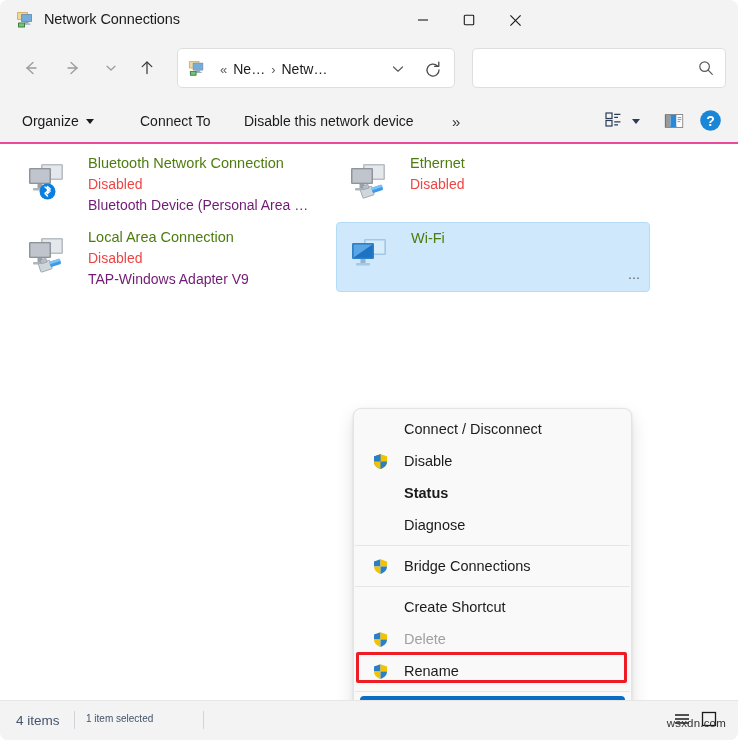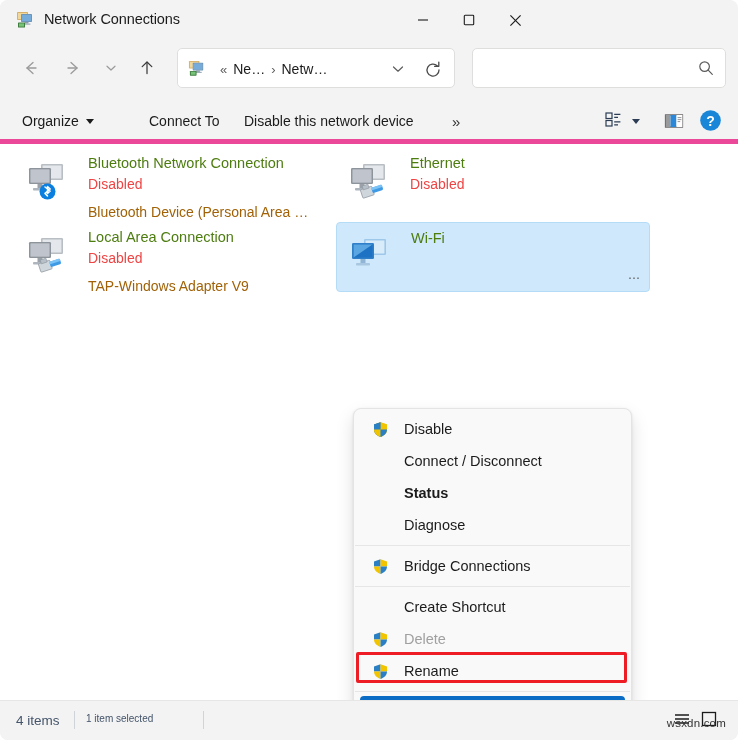--- a/index.html
+++ b/index.html
@@ -144,38 +144,38 @@
     position: absolute; right: 10px; top: 10px;
     width: 18px; height: 18px;
   }
 
   
   #commandbar {
     position: absolute;
     left: 0; top: 98px;
     width: 738px; height: 46px;
     background: #f3f3f3;
-    border-bottom: 5px solid #ec4899;
+    border-bottom: 2px solid #ec4899;
     box-sizing: border-box;
   }
   .cmd {
     position: absolute;
     top: 7px;
     height: 32px;
     display: flex;
     align-items: center;
     border-radius: 5px;
     font-size: 14px;
     color: #1b1b1b;
     white-space: nowrap;
     cursor: default;
     padding: 0 8px;
   }
   #cmd-organize  { left: 14px; }
-  #cmd-connect   { left: 141px; justify-content: flex-end; }
+  #cmd-connect   { left: 132px; justify-content: flex-end; }
   #cmd-disable   { left: 236px; }
   #cmd-overflow  { left: 444px; font-size: 15px; color:#333; }
   .cmd-caret {
     margin-left: 7px;
     width: 0; height: 0;
     border-left: 4px solid transparent;
     border-right: 4px solid transparent;
     border-top: 5px solid #1b1b1b;
   }
   #cmd-view {
@@ -234,23 +234,23 @@
   }
   .conn-status {
     position: absolute;
     left: 74px; top: 28px;
     font-size: 14px;
     color: #ef4444;
     white-space: nowrap;
   }
   .conn-device {
     position: absolute;
-    left: 74px; top: 56px;
+    left: 74px; top: 49px;
     font-size: 14px;
-    color: #a16207;
+    color: #701a75;
     white-space: nowrap;
   }
   .conn-ellipsis {
     position: absolute;
     right: 8px; bottom: 6px;
     font-size: 12px;
     color: #5a5a5a;
     letter-spacing: 1px;
   }
 
@@ -604,40 +604,40 @@
       </span>
       <div class="conn-name">Wi-Fi</div>
       <div class="conn-status"></div>
       <div class="conn-device"></div>
       <div class="conn-ellipsis">⋯</div>
     </div>
 
     <div id="ctxmenu">
 
       <div class="menu-item">
+        <span class="menu-icon empty"></span>
+        <span class="menu-label">Connect / Disconnect</span>
+      </div>
+
+      <div class="menu-item">
         <span class="menu-icon">
           <svg width="17" height="17" viewBox="0 0 17 17">
             <path d="M8.5 1.2 L15 3.4 V8.6 C15 12.2 12 15 8.5 15.9 C5 15 2 12.2 2 8.6 V3.4 Z" fill="#f2c400"></path>
             <path d="M8.5 1.2 L2 3.4 V8.6 C2 12.2 5 15 8.5 15.9 Z" fill="#2b7fc4"></path>
             <path d="M8.5 1.2 L15 3.4 V8.6 C15 12.2 12 15 8.5 15.9 Z" fill="#f2c400"></path>
             <path d="M2 8.6 C2 12.2 5 15 8.5 15.9 C12 15 15 12.2 15 8.6 Z" fill="#2b7fc4" opacity="0.0"></path>
             <path d="M8.5 15.9 C5 15 2 12.2 2 8.6 H15 C15 12.2 12 15 8.5 15.9 Z" fill="#ffffff" opacity="0.0"></path>
             <path d="M2 8.6 V3.4 L8.5 1.2 V8.6 Z" fill="#2b7fc4"></path>
             <path d="M8.5 8.6 V15.9 C5 15 2 12.2 2 8.6 Z" fill="#f2c400"></path>
             <path d="M8.5 8.6 H15 C15 12.2 12 15 8.5 15.9 Z" fill="#2b7fc4"></path>
           </svg>
         </span>
         <span class="menu-label">Disable</span>
       </div>
 
-      <div class="menu-item">
-        <span class="menu-icon empty"></span>
-        <span class="menu-label">Connect / Disconnect</span>
-      </div>
-
       <div class="menu-item bold">
         <span class="menu-icon empty"></span>
         <span class="menu-label">Status</span>
       </div>
 
       <div class="menu-item">
         <span class="menu-icon empty"></span>
         <span class="menu-label">Diagnose</span>
       </div>
 

